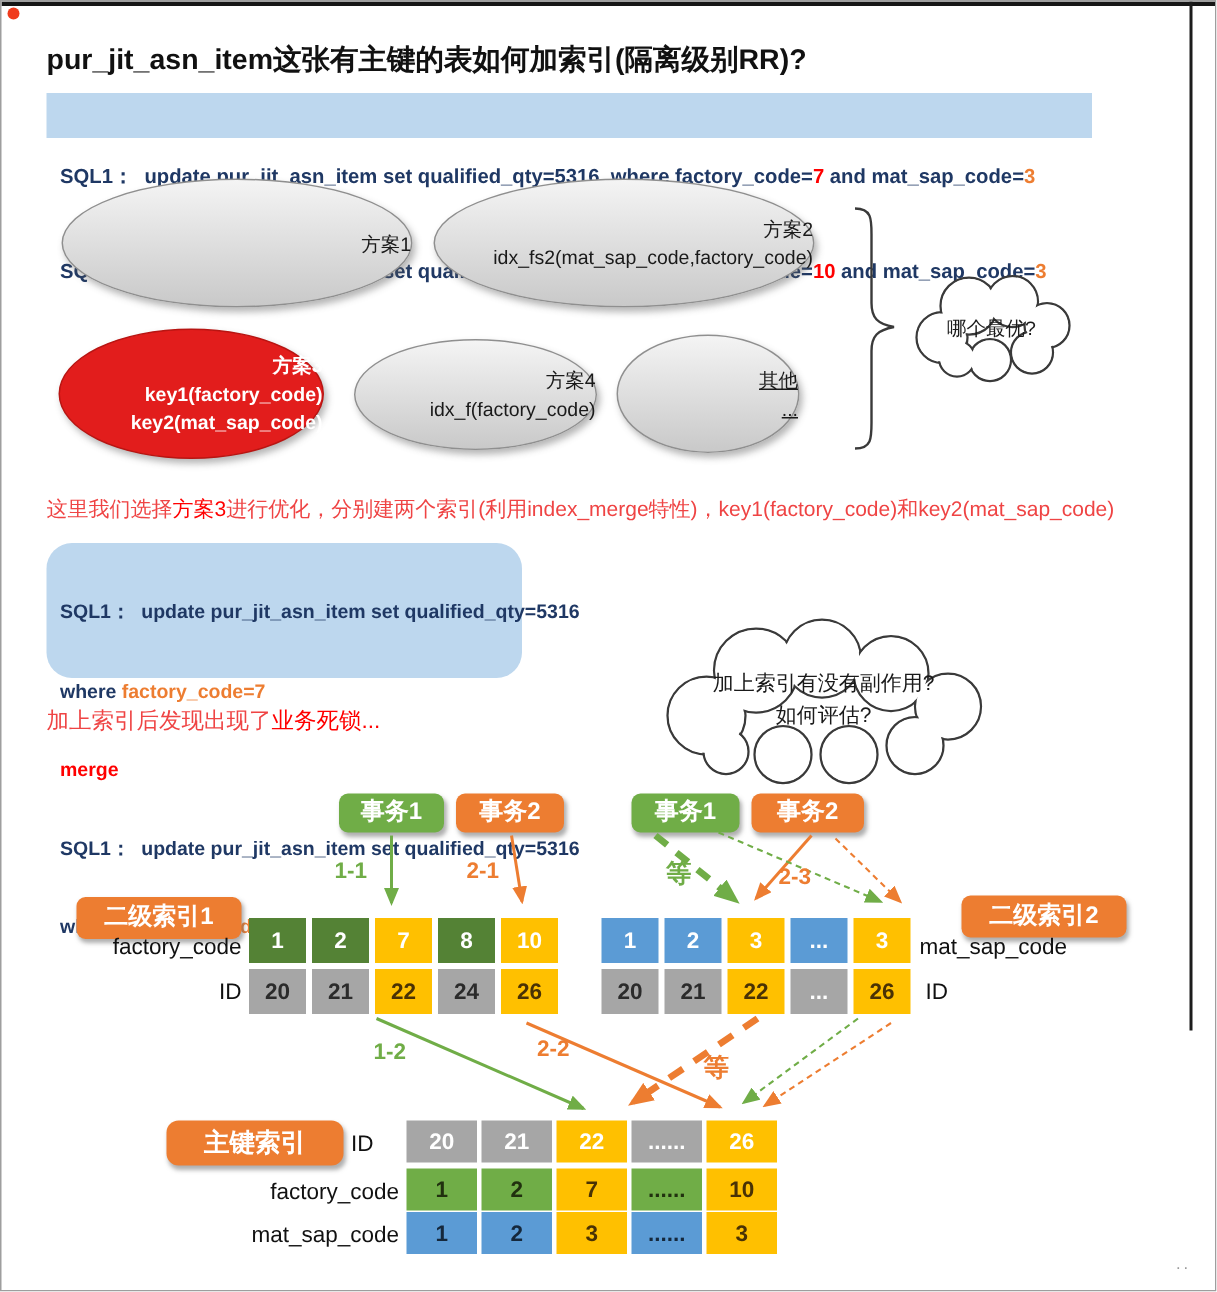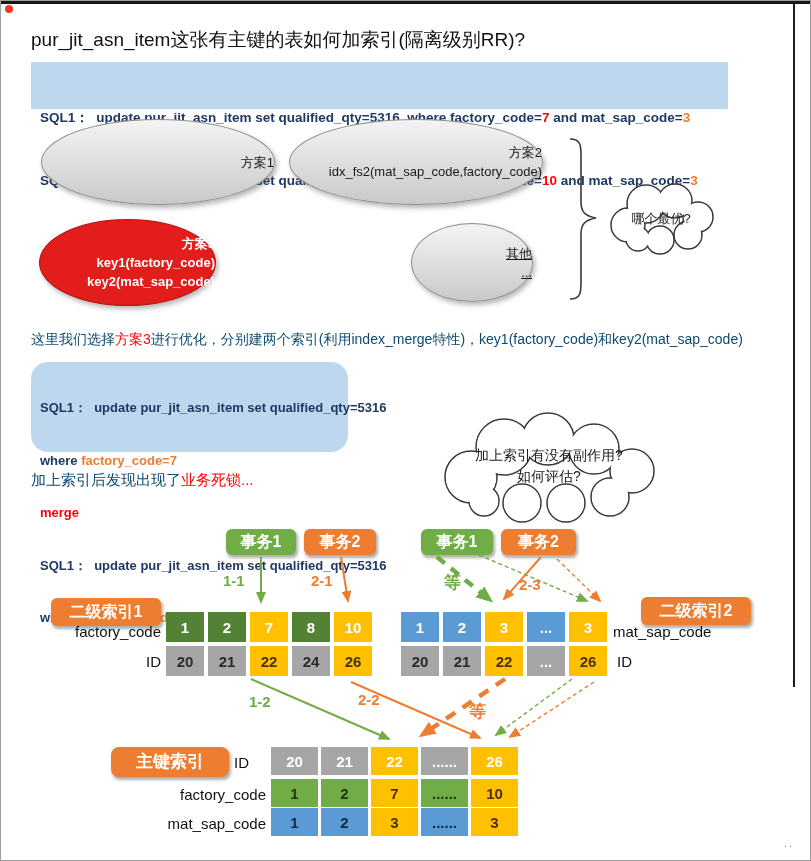--- a/index.html
+++ b/index.html
@@ -4,26 +4,26 @@
 <style>
   html,body{margin:0;padding:0;background:#fff;}
   .page{position:relative;width:811px;height:861px;background:#fff;overflow:hidden;
         font-family:"Liberation Sans",sans-serif;border:1px solid #9e9e9e;box-sizing:border-box;}
   .abs{position:absolute;}
   .top-strip{left:0;top:0;width:100%;height:3px;background:#161616;}
   .red-dot{left:4px;top:4px;width:8px;height:8px;border-radius:50%;background:#f03b1d;z-index:9;}
   .right-line{left:792px;top:0;width:2px;height:686px;background:#1c1c1c;}
   .corner-dots{left:783px;top:836px;font-size:11px;color:#9a9a9a;letter-spacing:2px;}
 
-  .title{left:30px;top:26px;font-size:19px;font-weight:normal;color:#111;}
+  .title{left:30px;top:26px;font-size:19px;font-weight:bold;color:#111;}
 
   .sqlbox{background:#bdd7ee;font-weight:bold;white-space:pre;}
-  .sqlbox1{left:30px;top:61px;width:697px;height:47px;font-size:13.5px;line-height:21px;padding:3px 0 0 9px;box-sizing:border-box;}
+  .sqlbox1{left:30px;top:61px;width:697px;height:30px;font-size:13.5px;line-height:21px;padding:3px 0 0 9px;box-sizing:border-box;}
   .sqlbox2{left:30px;top:361px;width:317px;height:90px;font-size:13px;line-height:17.5px;padding:2px 0 0 9px;box-sizing:border-box;border-radius:17px;}
-  .sg-navy{color:#1f3864}.sg-red{color:#ff0000}.sg-orange{color:#ed7d31}.sg-black{color:#0c4a6e}
+  .sg-navy{color:#1f3864}.sg-red{color:#ff0000}.sg-orange{color:#ed7d31}.sg-black{color:#ef4444}
 
   .ellipse{border-radius:50%;background:linear-gradient(#f4f4f4,#c9c9c9);border:1px solid #8f8f8f;
            box-shadow:2px 3px 5px rgba(90,90,90,.45);display:flex;flex-direction:column;
            align-items:flex-end;justify-content:center;text-align:center;color:#1a1a1a;font-size:13px;line-height:19px;}
   .ellipse.red{background:#e21d1c;border-color:#b81512;color:#fff;font-weight:bold;}
   .el1{left:40px;top:118px;width:232px;height:84px;}
   .el2{left:288px;top:118px;width:252px;height:84px;}
   .el3{left:38px;top:218px;width:175px;height:85px;}
   .el4{left:235px;top:225px;width:160px;height:72px;}
   .el5{left:410px;top:222px;width:120px;height:77px;text-decoration:underline;}
@@ -113,20 +113,24 @@
     <div>方案1</div>
   </div>
   <div class="abs ellipse el2">
     <div>方案2</div>
     <div>idx_fs2(mat_sap_code,factory_code)</div>
   </div>
   <div class="abs ellipse red el3">
     <div>方案3</div>
     <div>key1(factory_code)</div>
     <div>key2(mat_sap_code)</div>
+  </div>
+  <div class="abs ellipse el4">
+    <div>方案4</div>
+    <div>idx_f(factory_code)</div>
   </div>
   <div class="abs ellipse el5">
     <div>其他</div>
     <div>...</div>
   </div>
 
   <svg class="abs" style="left:563px;top:135px;" width="40" height="166">
     <path d="M6,3 C17,3 17,10 17,20 L17,66 C17,76 21,80 32,82 C21,84 17,88 17,98 L17,146 C17,156 17,163 6,163" fill="none" stroke="#3a3a3a" stroke-width="1.6"></path>
   </svg>
 

